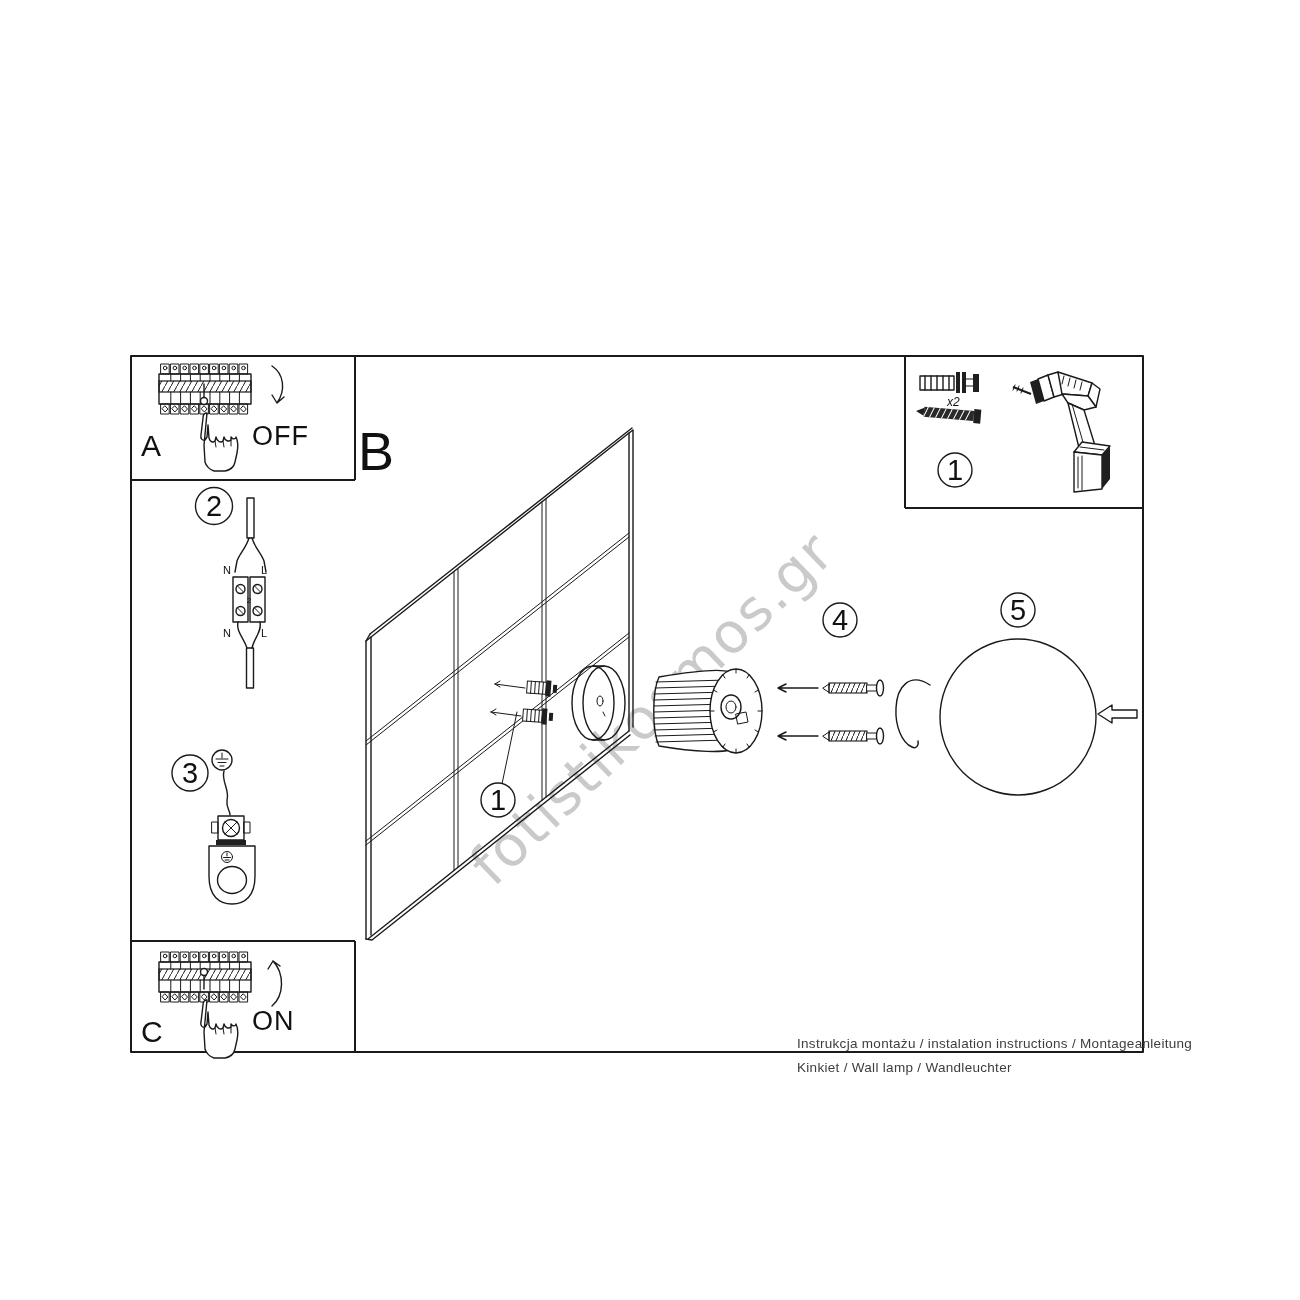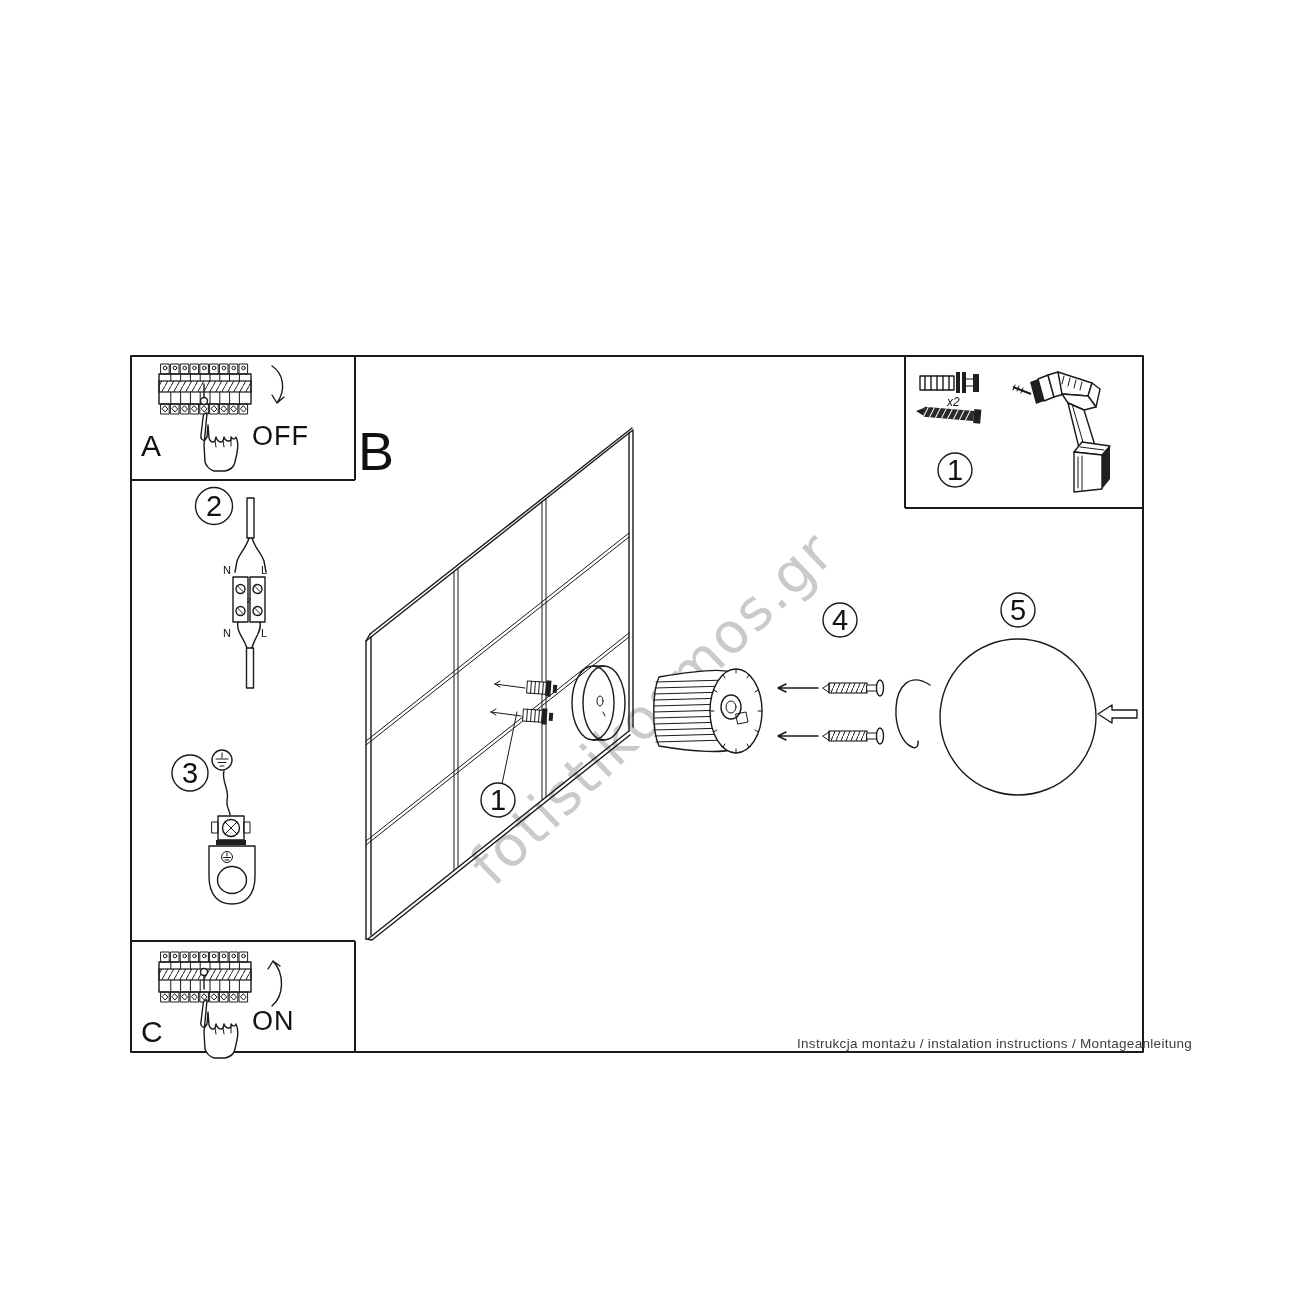--- a/index.html
+++ b/index.html
@@ -261,15 +261,16 @@
       <circle class="ln fw" cx="1018" cy="610" r="17"></circle>
       <text class="t cnum" x="1018" y="620" text-anchor="middle">5</text>
       <path class="ln" d="M930,685 C910,672 897,686 896,708 C895,726 902,743 912,747 C916,749 919,746 918,741"></path>
       <circle class="ln" cx="1018" cy="717" r="78" stroke-width="1.6"></circle>
       <path class="ln fw" d="M1098,714 L1112,705 L1112,710 L1137,710 L1137,718 L1112,718 L1112,723 Z"></path>
     </g>
   </svg>
 
   <div class="footer">
     <div>Instrukcja montażu / instalation instructions / Montageanleitung</div>
+    <div>Kinkiet / Wall lamp / Wandleuchter</div>
   </div>
 
 </div>
 
 </body></html>

